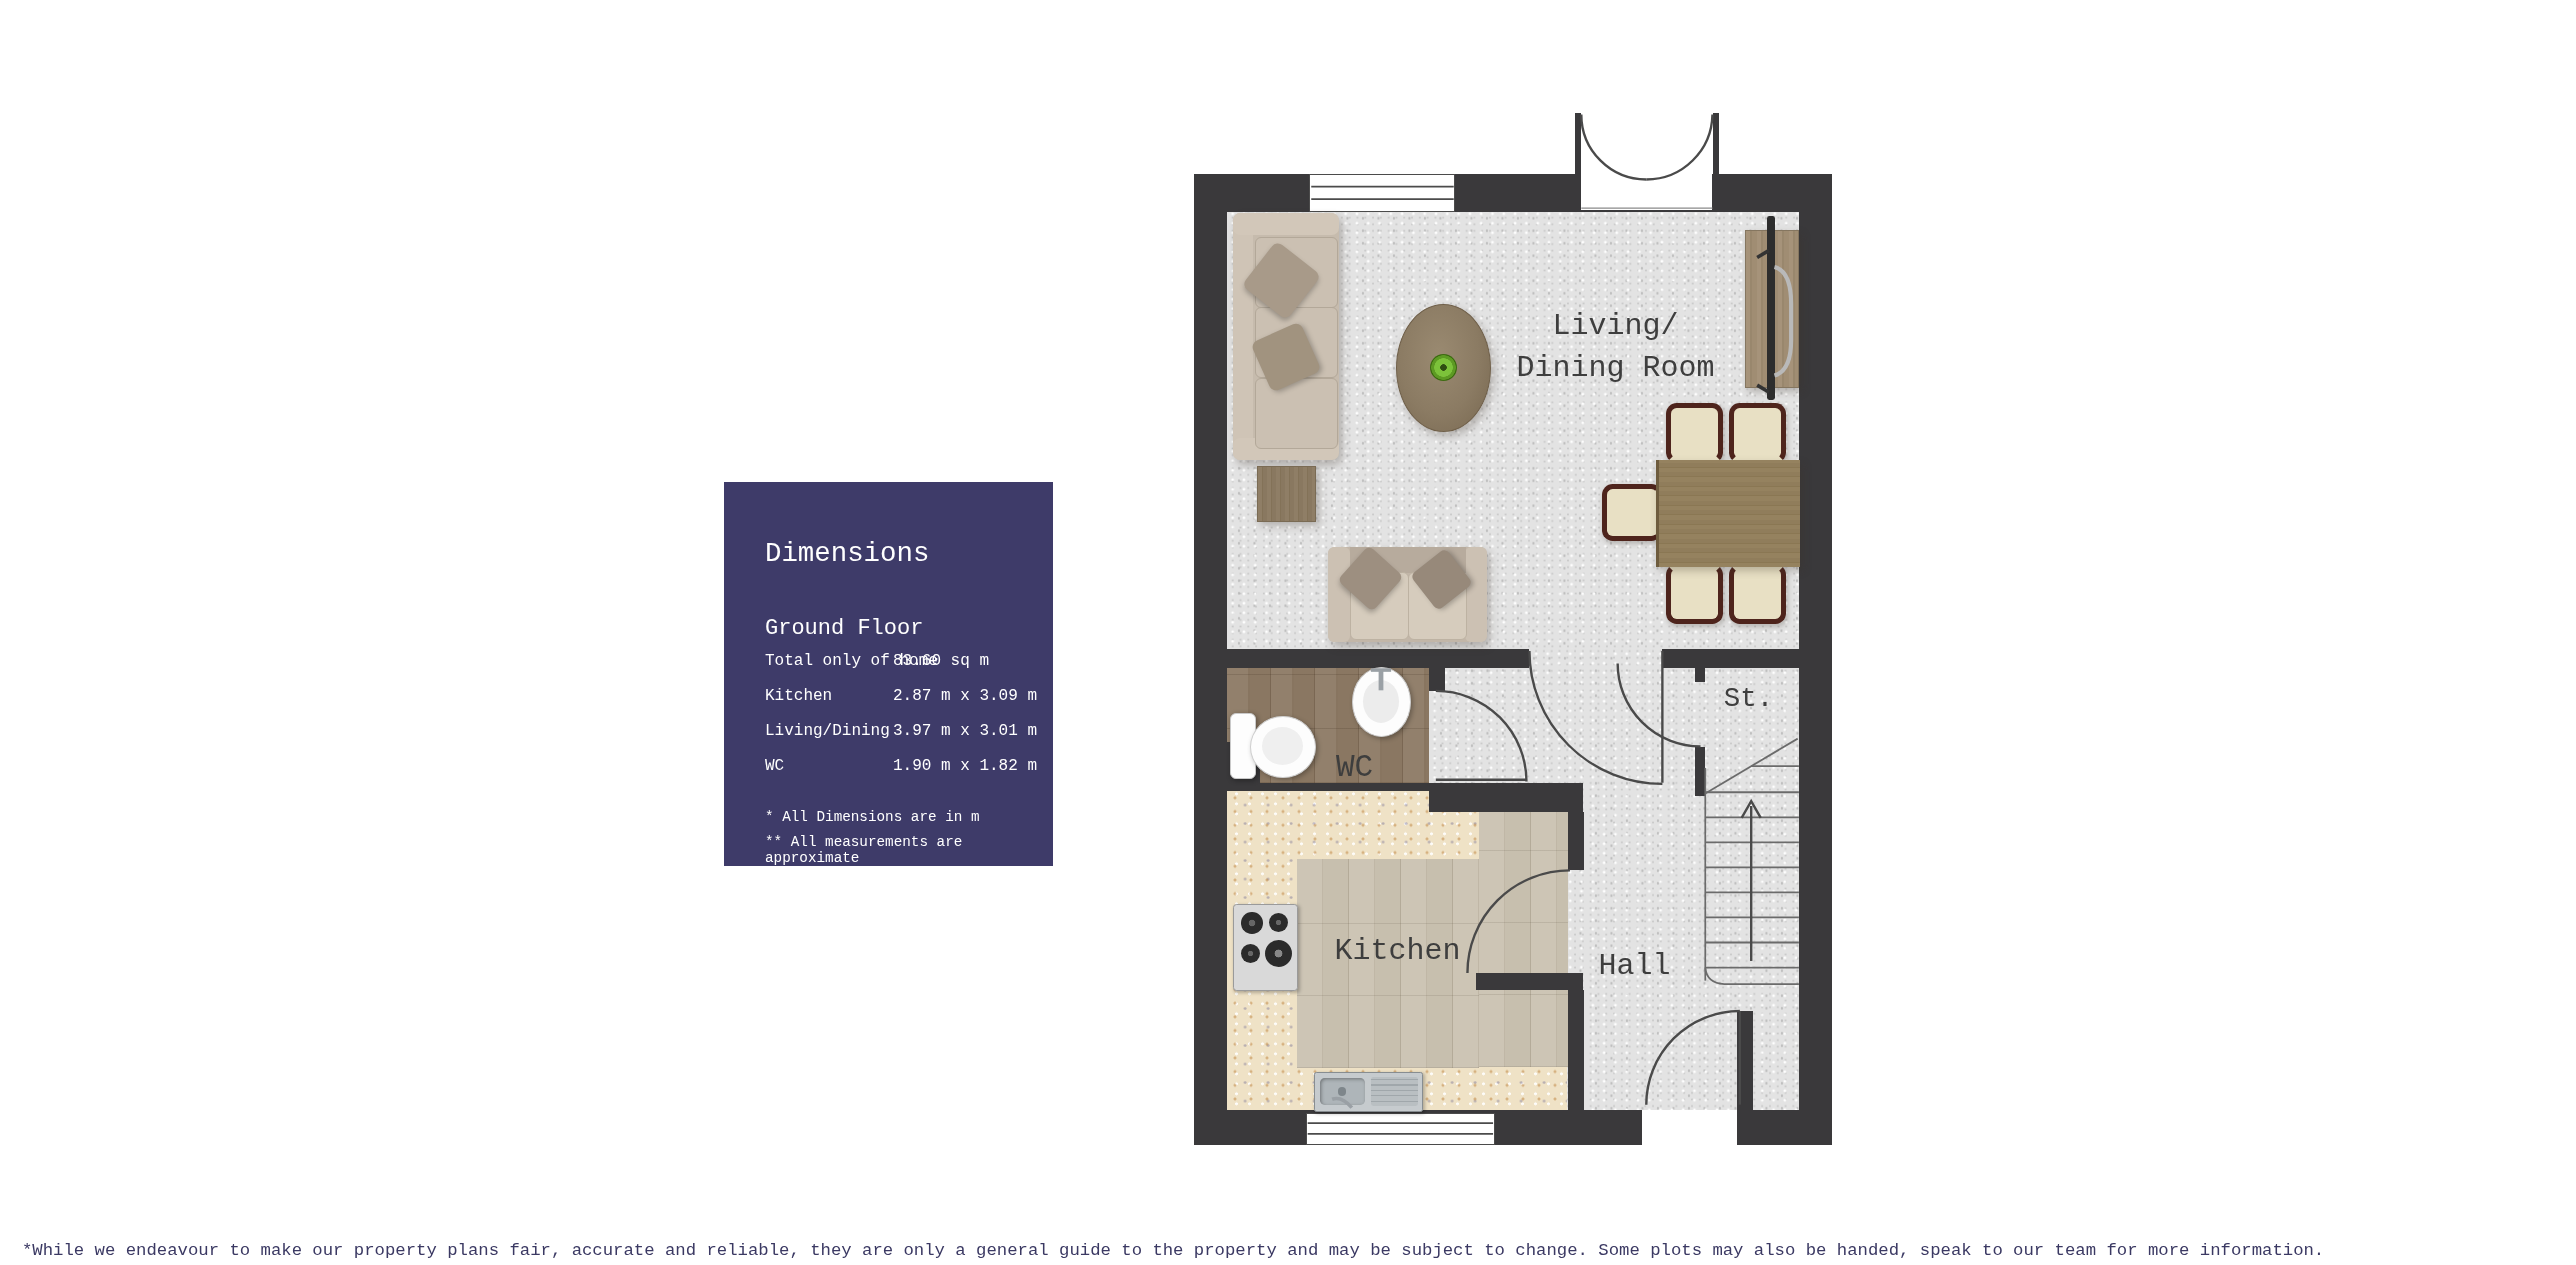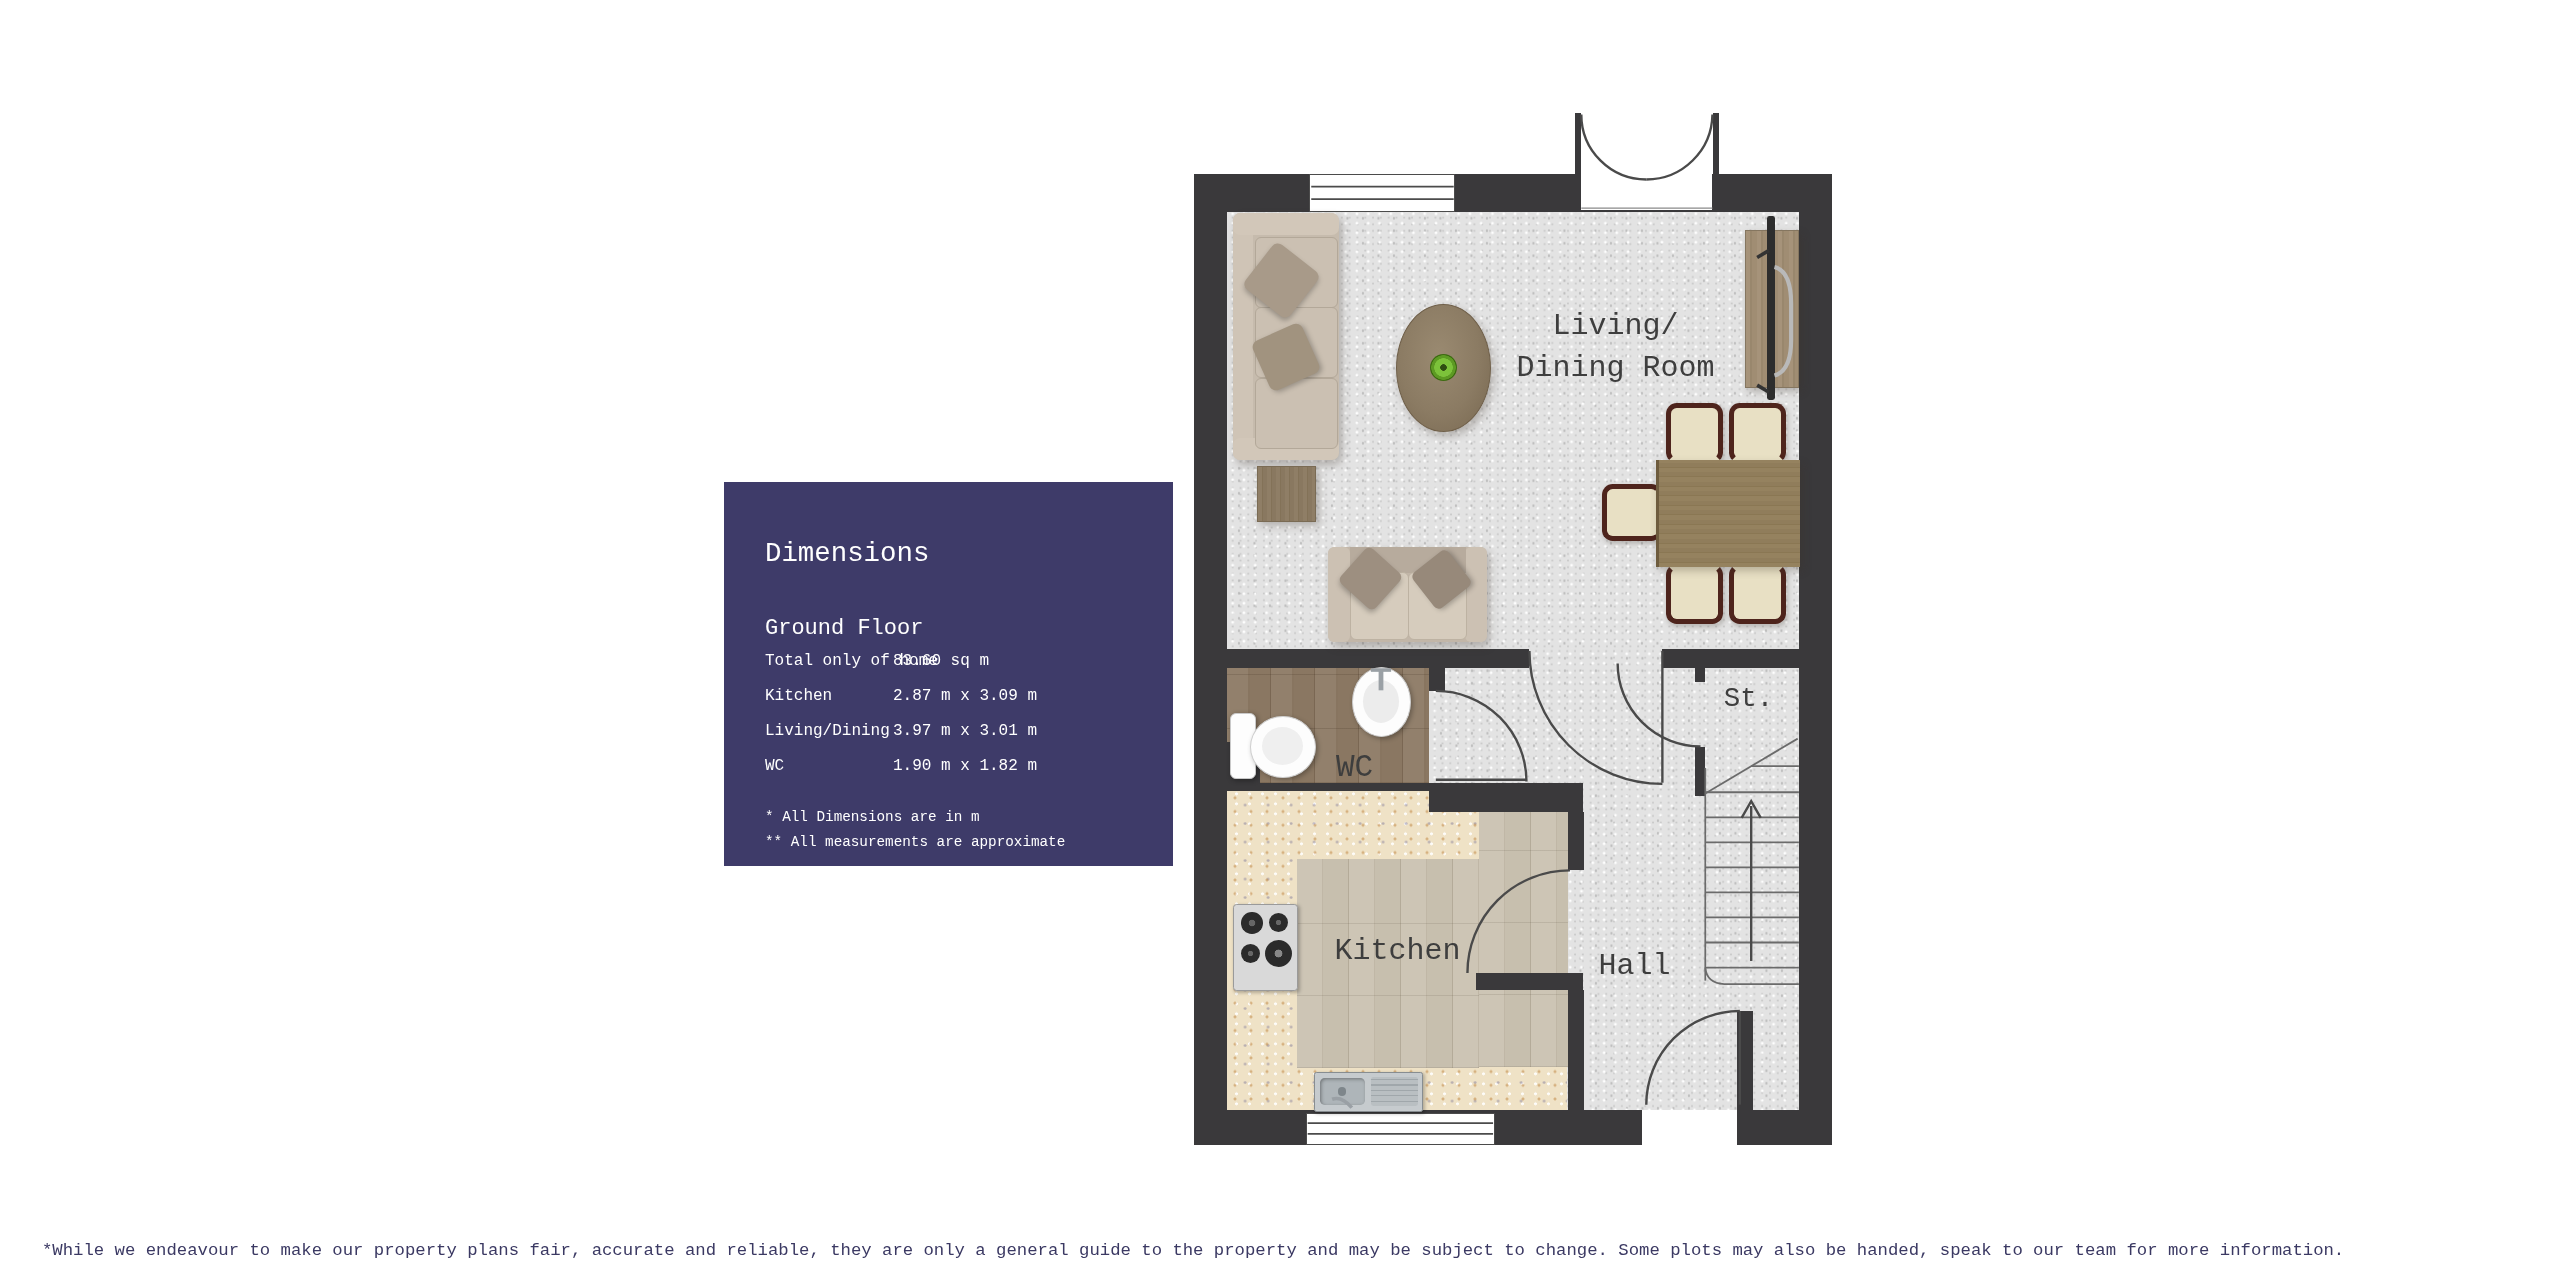--- a/index.html
+++ b/index.html
@@ -181,33 +181,33 @@
 
   <div class="room-label" style="left:1496px;top:305px;width:239px;font-size:30px;line-height:42px;">
     <div>Living/</div>
     <div>Dining Room</div>
   </div>
   <div class="room-label" style="left:1308px;top:934px;width:179px;font-size:30px;">Kitchen</div>
   <div class="room-label" style="left:1575px;top:949px;width:119px;font-size:30px;">Hall</div>
   <div class="room-label" style="left:1295px;top:750px;width:119px;font-size:31px;">WC</div>
   <div class="room-label" style="left:1707px;top:683px;width:83px;font-size:27.4px;">St.</div>
 
-  <div class="abs" style="left:724px;top:482px;width:449px;height:384px;background:var(--panel);">
+  <div class="abs" style="left:724px;top:482px;width:329px;height:384px;background:var(--panel);">
     <div class="abs" style="left:41px;top:56px;color:#fff;font-size:27.4px;">Dimensions</div>
     <div class="abs" style="left:41px;top:134px;color:#fff;font-size:22px;">Ground Floor</div>
 
     <div class="panel-row-label" style="left:41px;top:170px;">Total only of home</div>
     <div class="panel-row-value" style="left:169px;top:170px;">83.60 sq m</div>
     <div class="panel-row-label" style="left:41px;top:205px;">Kitchen</div>
     <div class="panel-row-value" style="left:169px;top:205px;">2.87 m x 3.09 m</div>
     <div class="panel-row-label" style="left:41px;top:240px;">Living/Dining</div>
     <div class="panel-row-value" style="left:169px;top:240px;">3.97 m x 3.01 m</div>
     <div class="panel-row-label" style="left:41px;top:275px;">WC</div>
     <div class="panel-row-value" style="left:169px;top:275px;">1.90 m x 1.82 m</div>
 
     <div class="abs" style="left:41px;top:327px;color:#fff;font-size:14.3px;">* All Dimensions are in m</div>
     <div class="abs" style="left:41px;top:352px;color:#fff;font-size:14.3px;">** All measurements are approximate</div>
   </div>
 
-  <div class="abs" style="left:42px;top:1241px;font-size:17.3px;color:var(--disclaimernavy);">*While we endeavour to make our property plans fair, accurate and reliable, they are only a general guide to the property and may be subject to change. Some plots may also be handed, speak to our team for more information.</div>
+  <div class="abs" style="left:22px;top:1241px;font-size:17.3px;color:var(--disclaimernavy);">*While we endeavour to make our property plans fair, accurate and reliable, they are only a general guide to the property and may be subject to change. Some plots may also be handed, speak to our team for more information.</div>
 
 </div>
 
 
 </body></html>

